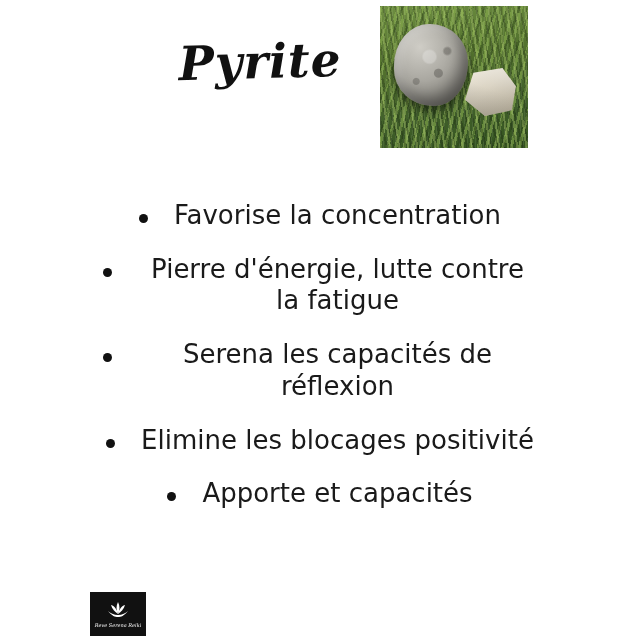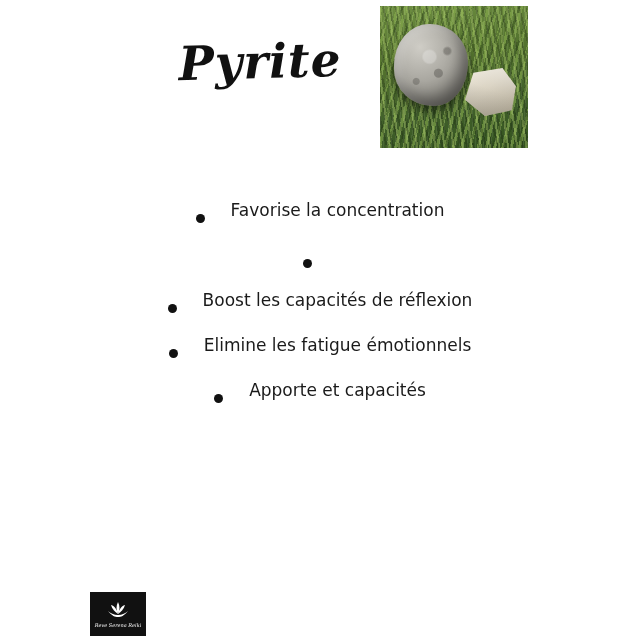--- a/index.html
+++ b/index.html
@@ -134,21 +134,21 @@
     border-radius: 50%;
     background: #111111;
     margin-top: 14px;
     margin-right: 26px;
   }
   .bullet-text {
     flex: 0 1 auto;
     max-width: 400px;
     text-align: center;
     font-family: "DejaVu Sans", sans-serif;
-    font-size: 17px;
+    font-size: 26px;
     line-height: 1.22;
     color: #1a1a1a;
   }
 
   
   .logo {
     position: absolute;
     left: 90px;
     top: 592px;
     width: 56px;
@@ -191,30 +191,31 @@
 
   <div class="bullets">
 
     <div class="bullet-row">
       <span class="bullet-dot"></span>
       <span class="bullet-text">Favorise la concentration</span>
     </div>
 
     <div class="bullet-row">
       <span class="bullet-dot"></span>
-    </div>
-
-    <div class="bullet-row">
-      <span class="bullet-dot"></span>
-      <span class="bullet-text">Boost les capacités de réflexion</span>
-    </div>
-
-    <div class="bullet-row">
-      <span class="bullet-dot"></span>
-      <span class="bullet-text">Elimine les fatigue émotionnels</span>
+      <span class="bullet-text">Pierre d'énergie, lutte contre la fatigue</span>
+    </div>
+
+    <div class="bullet-row">
+      <span class="bullet-dot"></span>
+      <span class="bullet-text">Serena les capacités de réflexion</span>
+    </div>
+
+    <div class="bullet-row">
+      <span class="bullet-dot"></span>
+      <span class="bullet-text">Elimine les blocages positivité</span>
     </div>
 
     <div class="bullet-row">
       <span class="bullet-dot"></span>
       <span class="bullet-text">Apporte et capacités</span>
     </div>
 
   </div>
 
   <div class="logo">

